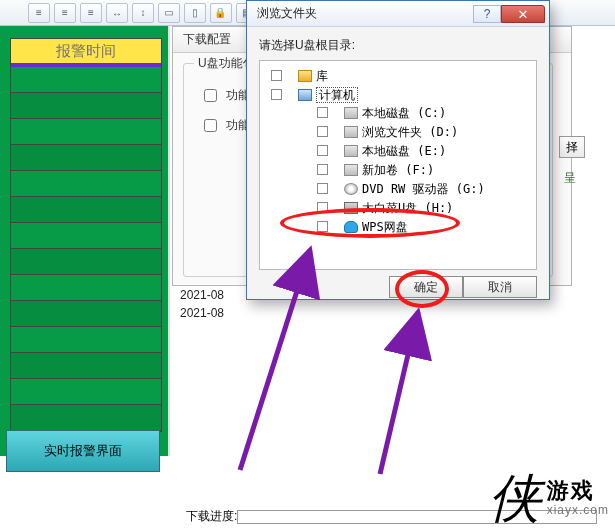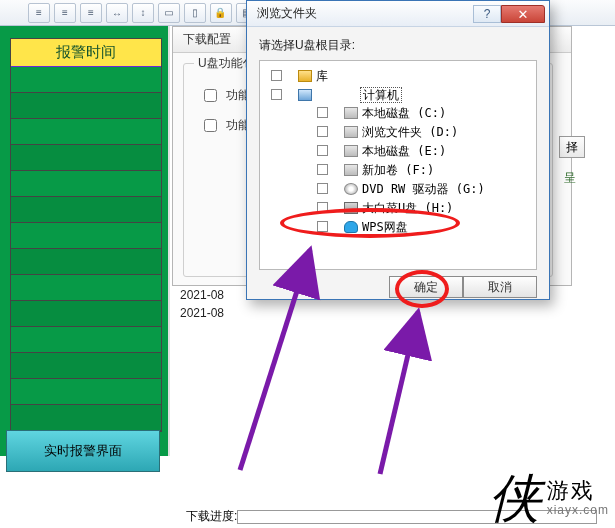--- a/index.html
+++ b/index.html
@@ -23,23 +23,23 @@
   .left-panel {
     position: absolute; left: 0; top: 26px; width: 170px; height: 430px;
     background: #079a47;
     border-right: 2px solid #e0e0e0;
   }
   .left-inner {
     position: absolute; left: 10px; top: 12px; width: 152px;
     border: 1px solid #444;
   }
   .alarm-header {
-    height: 28px; background: #ffe54a; border-bottom: 1px solid #6d28d9;
+    height: 28px; background: #ffe54a; border-bottom: 4px solid #6d28d9;
     display: flex; align-items: center; justify-content: center;
-    font-size: 15px; color: #14532d;
+    font-size: 15px; color: #737373;
   }
   .alarm-row { height: 26px; border-bottom: 1px solid #444; background: #079a47; }
   .alarm-row:nth-child(2n) { background: #068d40; }
 
   .realtime-btn {
     position: absolute; left: 6px; top: 430px; width: 154px; height: 42px;
     background: linear-gradient(#5fd5e0,#2da7b4);
     border: 1px solid #2a6f77;
     display: flex; align-items: center; justify-content: center;
     font-size: 13px; color: #000;
@@ -131,21 +131,21 @@
     background: #fff;
   }
   .ico { display:inline-block; width:14px; height:12px; margin-right:4px; vertical-align:-2px; }
   .ico-lib { background: linear-gradient(#ffe08a,#e8b22c); border:1px solid #bb8a0f; }
   .ico-fold { background: linear-gradient(#ffe7a0,#f0c65a); border:1px solid #c79a2e; }
   .ico-comp { background: linear-gradient(#cfe6fb,#6fa6d9); border:1px solid #3f76aa; }
   .ico-hdd { background: linear-gradient(#e7e7e7,#bcbcbc); border:1px solid #8c8c8c; }
   .ico-dvd { background: radial-gradient(circle,#fff 25%,#c4c4c4 70%); border:1px solid #8c8c8c; border-radius: 50%; }
   .ico-usb { background: linear-gradient(#d7d7d7,#9e9e9e); border:1px solid #696969; }
   .ico-cloud { background: #2ea6e8; border:1px solid #1b76ab; border-radius: 6px 6px 3px 3px; }
-  .selected-text { padding: 0 2px; margin-left: 44px; }
+  .selected-text { padding: 0 2px; }
 
   .dlg-buttons {
     display:flex; justify-content:flex-end; gap:0; padding: 6px 12px 8px;
   }
   .dlg-btn {
     width: 74px; height: 22px; border: 1px solid #8b8b8b;
     background: linear-gradient(#fefefe,#e4e4e4);
     display:flex; align-items:center; justify-content:center;
     font-size: 12px; color:#333;
   }
@@ -155,21 +155,21 @@
   .ellipse { border: 4px solid #ef1c1c; border-radius: 50%; }
   .arrow-svg { position:absolute; z-index:58; pointer-events:none; }
 
   
   .logo {
     position: absolute; right: 6px; bottom: 4px; display:flex; align-items:center; gap:6px;
     font-family: "Microsoft YaHei", sans-serif; z-index: 80;
   }
   .logo-glyph { font-size: 52px; font-style: italic; color:#000; line-height: 1; }
   .logo-text { display:flex; flex-direction:column; line-height:1.15; }
-  .logo-cn { font-size: 22px; color:#000; font-weight:400; letter-spacing:2px;}
+  .logo-cn { font-size: 22px; color:#000; font-weight:700; letter-spacing:2px;}
   .logo-en { font-size: 12px; color:#777; letter-spacing:1px; }
 </style>
 </head>
 <body>
 
 <div class="top-toolbar">
   <div class="tb-btn">≡</div>
   <div class="tb-btn">≡</div>
   <div class="tb-btn">≡</div>
   <div class="tb-btn">↔</div>

